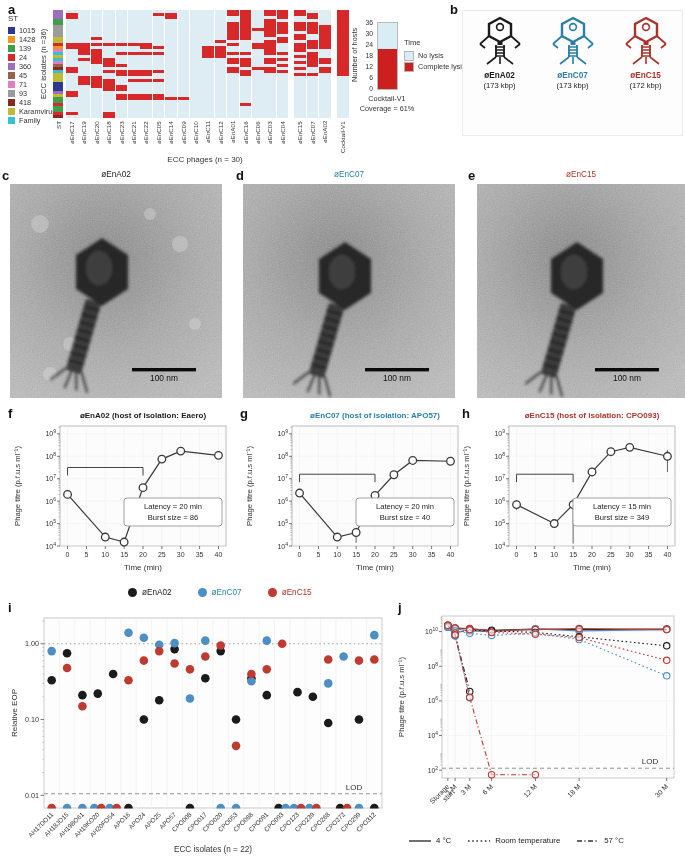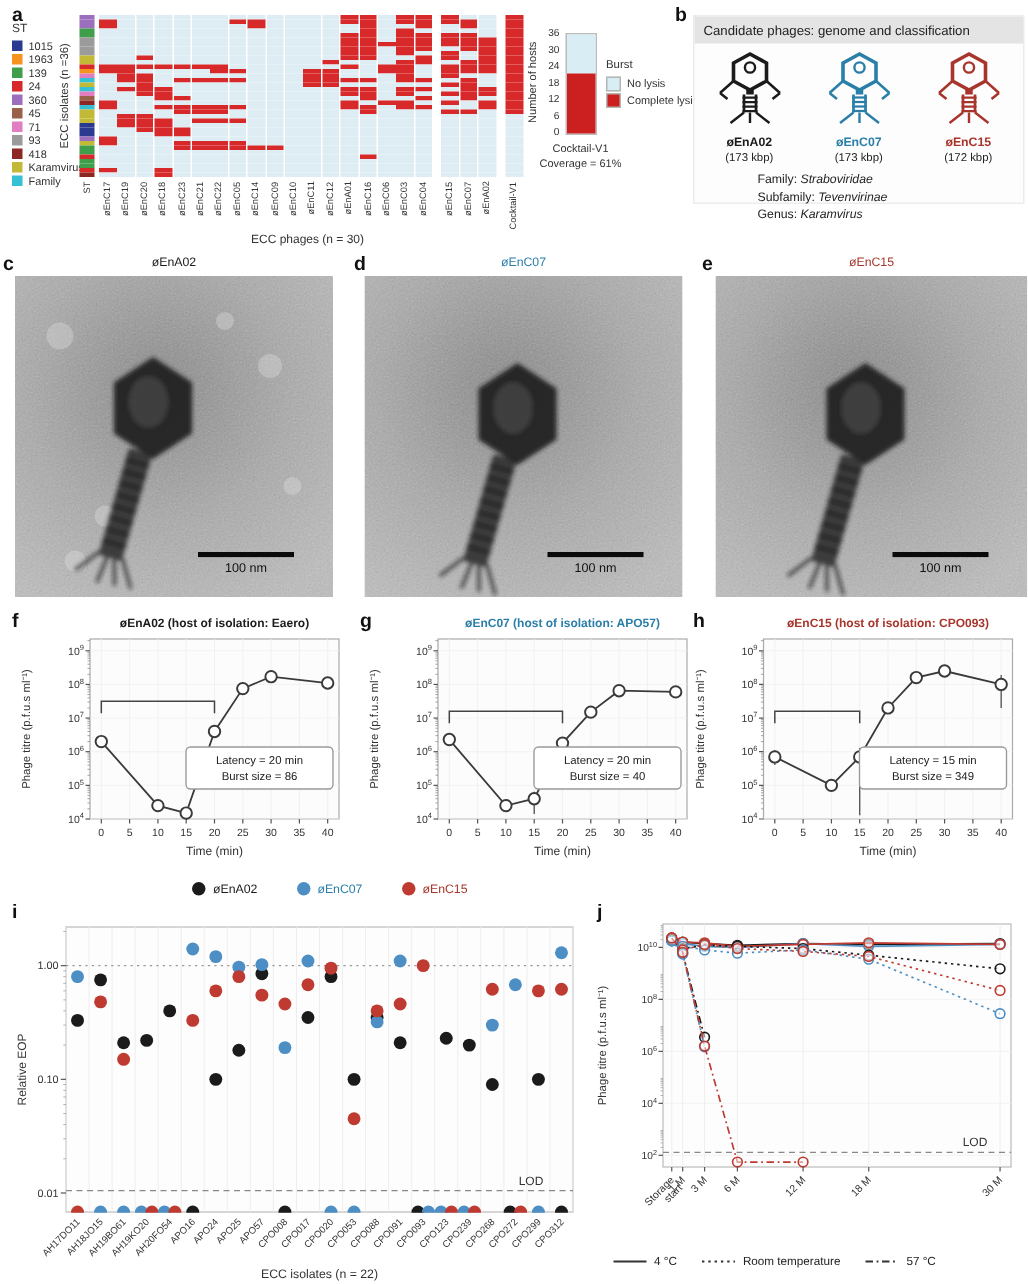--- a/index.html
+++ b/index.html
@@ -44,21 +44,21 @@
 
   <div class="plabel abs" style="left:8px;top:2px;">a</div>
   <div class="abs st-title" style="left:8px;top:14px;">ST</div>
   <div class="abs" id="st-legend" style="left:8px;top:26px;">
       <div class="st-item">
         <span class="st-sw" style="background: rgb(42, 58, 144);"></span>
         <span>1015</span>
       </div>
       <div class="st-item">
         <span class="st-sw" style="background: rgb(246, 146, 30);"></span>
-        <span>1963</span>
+        <span>1428</span>
       </div>
       <div class="st-item">
         <span class="st-sw" style="background: rgb(63, 158, 73);"></span>
         <span>139</span>
       </div>
       <div class="st-item">
         <span class="st-sw" style="background: rgb(215, 40, 42);"></span>
         <span>24</span>
       </div>
       <div class="st-item">
@@ -960,35 +960,34 @@
       <div class="bar-tick" style="left: 359px; top: 73.5px;">6</div>
       <div class="bar-tick" style="left: 359px; top: 84.5px;">0</div>
     </div>
   <div class="abs" id="host-bar" style="left:377px;top:22px;width:19px;height:66px;border:0.5px solid #bbb;">
       <div style="position:absolute;left:0;top:0;width:100%;height:25.666666666666664px;background:#d8eef4;"></div>
 <div style="position:absolute;left:0;bottom:0;width:100%;height:40.333333333333336px;background:#cc1f1f;"></div>
     </div>
   <div class="cap" style="left:352px;top:94px;width:70px;">Cocktail-V1</div>
   <div class="cap" style="left:347px;top:104px;width:80px;">Coverage = 61%</div>
 
-  <div class="abs" style="left:404px;top:38px;font-size:7.6px;color:#333;">Burst</div>
+  <div class="abs" style="left:404px;top:38px;font-size:7.6px;color:#333;">Time</div>
   <div class="abs" id="lysis-legend" style="left:404px;top:50px;">
       <div class="lys-item">
         <span class="lys-sw" style="background:#d8eef4"></span>
         <span>No lysis</span>
       </div>
       <div class="lys-item">
         <span class="lys-sw" style="background:#cc1f1f"></span>
         <span>Complete lysis</span>
       </div>
     </div>
 
   <div class="plabel abs" style="left:450px;top:2px;">b</div>
   <div class="b-box">
-    <div class="b-head">Candidate phages: genome and classification</div>
     <div class="b-phages">
       <div class="b-ph">
         <span><svg width="46" height="50" viewBox="0 0 46 50">
 <polygon points="23,2 34,8 34,20 23,26 12,20 12,8" fill="none" stroke="#1b1b1b" stroke-width="2.4"></polygon>
 <circle cx="23" cy="11" r="3.4" fill="none" stroke="#1b1b1b" stroke-width="1.6"></circle>
 <rect x="20.5" y="26" width="5" height="3" fill="#1b1b1b"></rect>
 <line x1="19" y1="29" x2="19" y2="41" stroke="#1b1b1b" stroke-width="1.8"></line>
 <line x1="27" y1="29" x2="27" y2="41" stroke="#1b1b1b" stroke-width="1.8"></line>
 <line x1="18" y1="31" x2="28" y2="31" stroke="#1b1b1b" stroke-width="1.5"></line>
               <line x1="18" y1="34" x2="28" y2="34" stroke="#1b1b1b" stroke-width="1.5"></line>
@@ -1027,25 +1026,20 @@
 <line x1="18" y1="31" x2="28" y2="31" stroke="#a8352b" stroke-width="1.5"></line>
               <line x1="18" y1="34" x2="28" y2="34" stroke="#a8352b" stroke-width="1.5"></line>
               <line x1="18" y1="37" x2="28" y2="37" stroke="#a8352b" stroke-width="1.5"></line>
               <line x1="18" y1="40" x2="28" y2="40" stroke="#a8352b" stroke-width="1.5"></line>
 <path d="M12,20 L3,28 M3,28 L8,32 M34,20 L43,28 M43,28 L38,32" stroke="#a8352b" stroke-width="1.7" fill="none"></path>
 <path d="M19,41 L10,48 M27,41 L36,48 M23,41 L23,48" stroke="#a8352b" stroke-width="1.6" fill="none"></path>
 </svg></span>
         <span class="b-ph-name" style="color: rgb(168, 53, 43);">øEnC15</span>
         <span class="b-ph-size">(172 kbp)</span>
       </div>
-    </div>
-    <div class="b-class">
-      <div><span>Family: </span><i>Straboviridae</i></div>
-      <div><span>Subfamily: </span><i>Tevenvirinae</i></div>
-      <div><span>Genus: </span><i>Karamvirus</i></div>
     </div>
   </div>
 
   <div class="plabel abs" style="left:2px;top:168px;">c</div>
   <div class="tem-title" style="left:10px;top:170px;color:#1b1b1b;">øEnA02</div>
   <div class="abs" id="tem-c" style="left:10px;top:184px;"><svg width="212" height="214" viewBox="0 0 212 214">
   <defs>
     <radialGradient id="gc" cx="45%" cy="35%" r="75%">
       <stop offset="0%" stop-color="#868686"></stop>
             <stop offset="55%" stop-color="#a9a9a9"></stop>

